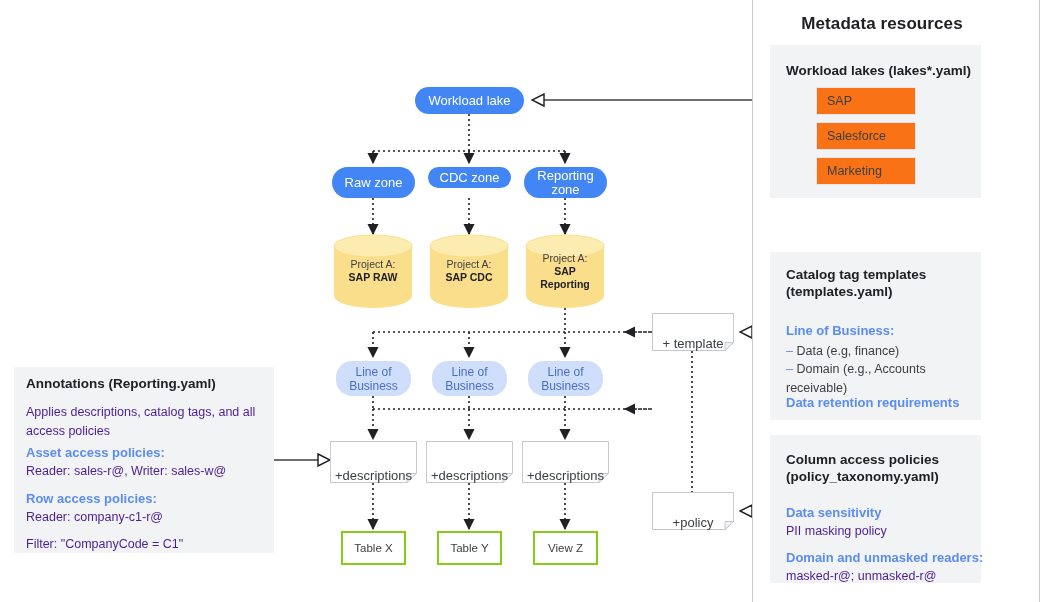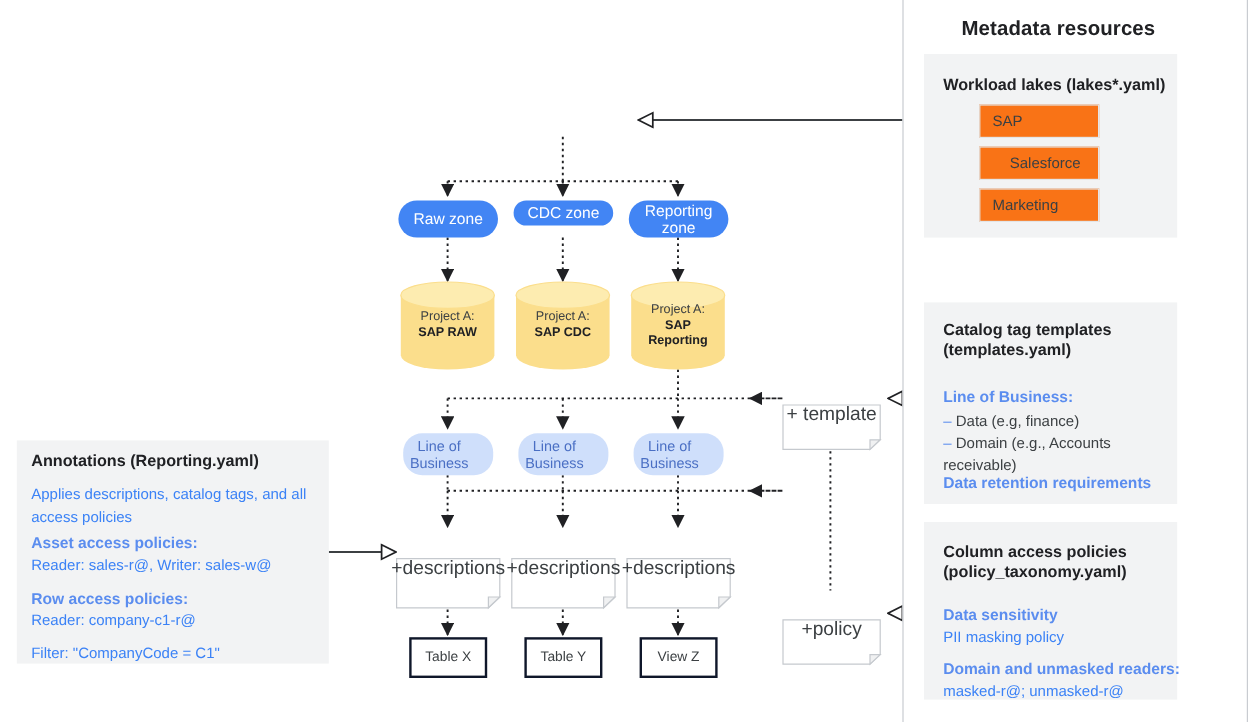--- a/index.html
+++ b/index.html
@@ -26,56 +26,56 @@
   .gbox-h{
     font-size:13.5px;font-weight:bold;color:#202124;line-height:17px;
   }
   .lake-item{
     background:#f97316;border:1px solid #e3e5e7;
     font-size:12.5px;color:#3c4043;
     display:flex;align-items:center;padding-left:10px;
   }
   .blue-h{color:#5b8def;font-size:13px;font-weight:bold;line-height:18px;}
   .blue-h2{color:#5b8def;font-size:13px;font-weight:bold;line-height:18px;}
-  .body-t{color:#3b82f6;font-size:12.5px;line-height:19px;}
+  .body-t{color:#4c1d95;font-size:12.5px;line-height:19px;}
   .dash-item{color:#3c4043;font-size:12.5px;line-height:19px;}
   .dash-item .dash{color:#5b8def;}
 
   
   .panel-left{
     left:14px;top:367px;width:260px;height:186px;background:#f2f3f4;
   }
   .ann-h{font-size:13.5px;font-weight:bold;color:#202124;}
 
   
   .pill{
     background:#4285f4;border-radius:16px;color:#ffffff;
     font-size:13px;display:flex;align-items:center;justify-content:center;
     text-align:center;line-height:14px;
   }
   .pill-lob{
     background:#cfdffb;border-radius:16px;color:#4a6fc4;
-    font-size:12px;display:flex;align-items:center;
+    font-size:12px;display:flex;align-items:center;justify-content:center;
     text-align:center;line-height:14px;
   }
   .cyl{width:78px;height:74px;}
   .cyl .lbl{
     position:absolute;left:0;top:0;width:78px;height:74px;
     display:flex;flex-direction:column;align-items:center;justify-content:center;
     font-size:10.5px;color:#3c4043;line-height:13px;text-align:center;
   }
   .cyl .lbl b{font-weight:bold;color:#202124;}
   .note{
     background:#ffffff;
-    font-size:16px;color:#3c4043;
-    display:flex;align-items:flex-start;justify-content:center;margin-top:24px;
+    font-size:13px;color:#3c4043;
+    display:flex;align-items:flex-end;justify-content:center;
   }
   .note .txt{position:relative;z-index:2;}
   .tbox{
-    background:#ffffff;border:2px solid #0f172a;
+    background:#ffffff;border:2px solid #84cc16;
     font-size:11.5px;color:#3c4043;
     display:flex;align-items:center;justify-content:center;
   }
   svg{overflow:visible;}
 </style>
 </head>
 <body>
 
 <div class="canvas">
 
@@ -134,20 +134,23 @@
     </g>
 
     <g stroke="#3c4043" fill="none" stroke-width="1.6">
       <path d="M 818 100 L 532 100" marker-end="url(#hollowArrow)"></path>
       <path d="M 770 332 L 740 332" marker-end="url(#hollowArrow)"></path>
       <path d="M 770 511 L 740 511" marker-end="url(#hollowArrow)"></path>
       <path d="M 274 460 L 330 460" marker-end="url(#hollowArrow)"></path>
     </g>
   </svg>
 
+  <div class="abs pill" style="left:415px;top:87px;width:109px;height:27px;">
+    <span>Workload lake</span>
+  </div>
 
   <div class="abs pill" style="left:332px;top:167px;width:83px;height:31px;">
     <span>Raw zone</span>
   </div>
   <div class="abs pill" style="left:428px;top:167px;width:83px;height:21px;">
     <span>CDC zone</span>
   </div>
   <div class="abs pill" style="left:524px;top:167px;width:83px;height:31px;padding:12px 6px;">
     <span>Reporting zone</span>
   </div>
@@ -256,21 +259,21 @@
   <div class="abs body-t" style="left:26px;top:535px;width:240px;">Filter: "CompanyCode = C1"</div>
 
   <div class="abs panel-right"></div>
   <div class="abs panel-title">Metadata resources</div>
 
   <div class="abs gbox" style="left:770px;top:45px;width:211px;height:153px;"></div>
   <div class="abs gbox-h" style="left:786px;top:62px;width:190px;">Workload lakes (lakes*.yaml)</div>
   <div class="abs lake-item" style="left:816px;top:87px;width:100px;height:28px;">
     <span>SAP</span>
   </div>
-  <div class="abs lake-item" style="left:816px;top:122px;width:100px;height:28px;justify-content:center;">
+  <div class="abs lake-item" style="left:816px;top:122px;width:100px;height:28px;">
     <span>Salesforce</span>
   </div>
   <div class="abs lake-item" style="left:816px;top:157px;width:100px;height:28px;">
     <span>Marketing</span>
   </div>
 
   <div class="abs gbox" style="left:770px;top:252px;width:211px;height:168px;"></div>
   <div class="abs gbox-h" style="left:786px;top:266px;width:190px;">Catalog tag templates</div>
   <div class="abs gbox-h" style="left:786px;top:283px;width:190px;">(templates.yaml)</div>
   <div class="abs blue-h2" style="left:786px;top:322px;width:190px;">Line of Business:</div>

